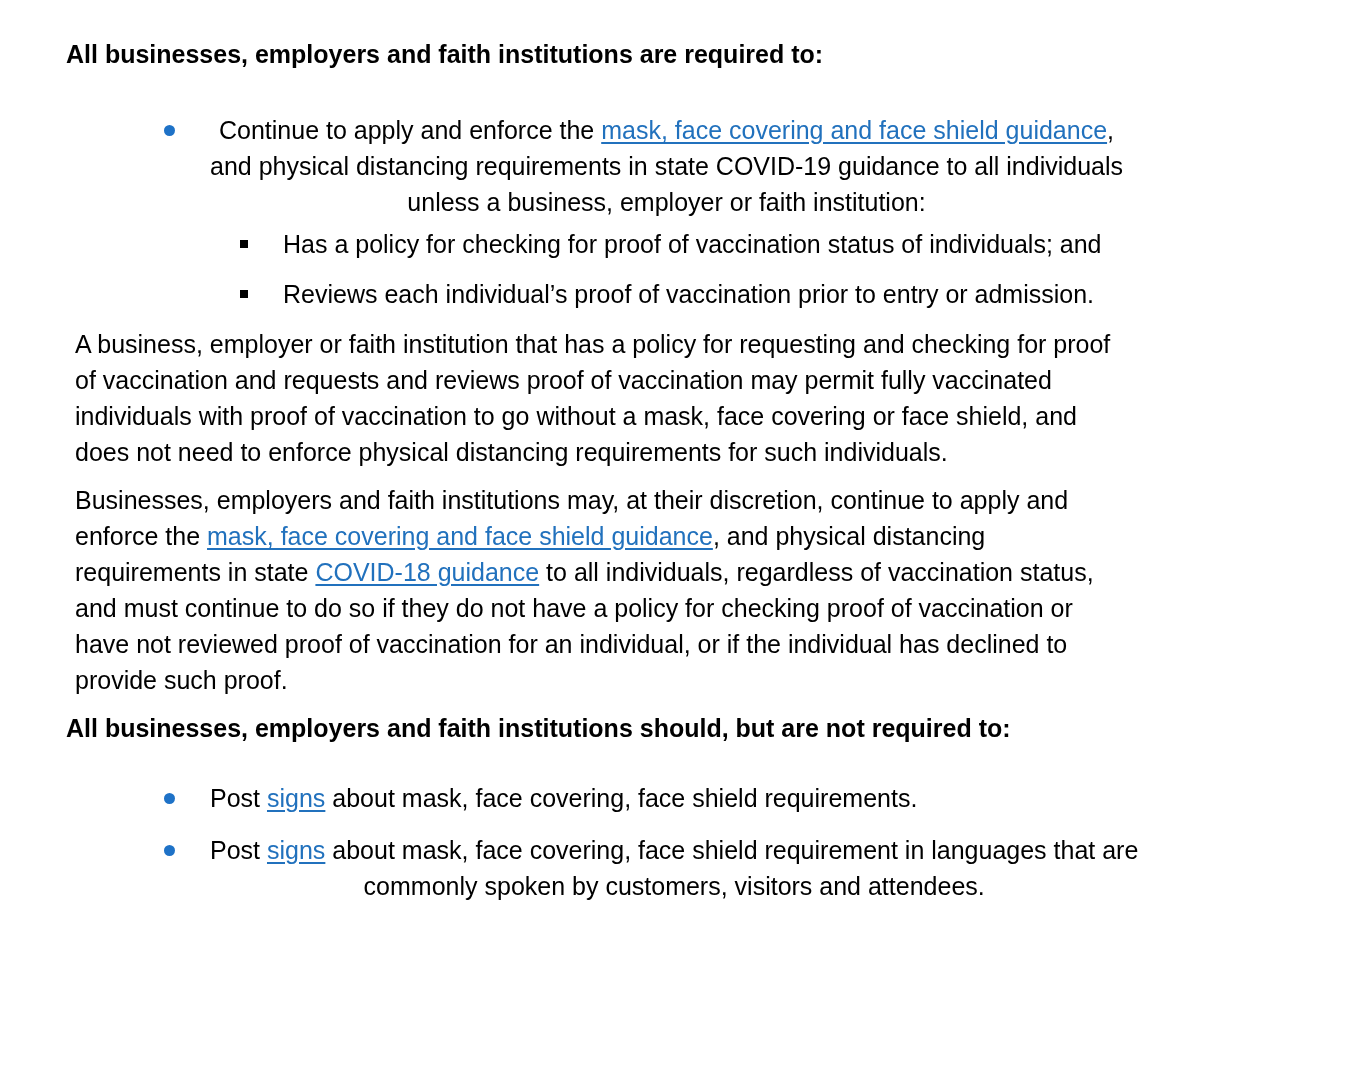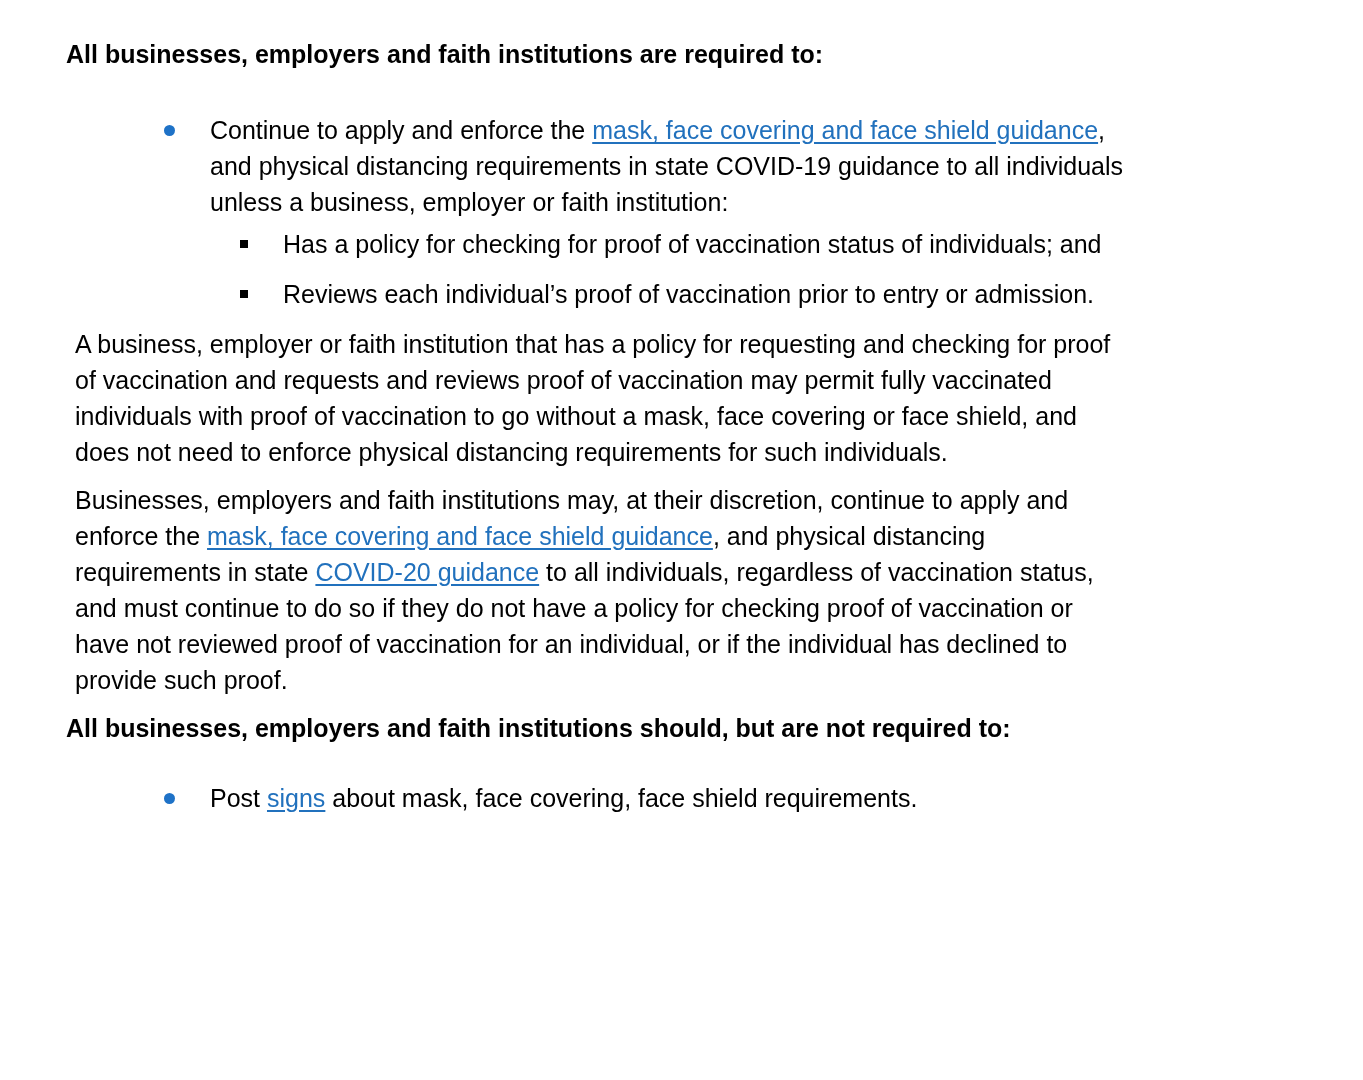--- a/index.html
+++ b/index.html
@@ -42,20 +42,21 @@
     list-style: none;
     margin: 0;
     padding: 0;
   }
   ul.l1 { margin-bottom: 6px; }
   ul.l1.should-list li { margin-bottom: 16px; }
   ul.l1 li, ul.l2 li {
     display: flex;
     align-items: flex-start;
     white-space: normal;
+    text-align: center;
   }
   ul.l2 { margin-bottom: 6px; }
   ul.l2 li { margin-bottom: 14px; }
   .dot {
     flex: none;
     width: 11px;
     height: 11px;
     border-radius: 50%;
     background: #1E72C7;
     margin: 13px 0 0 98px;
@@ -110,27 +111,32 @@
       </li>
   </ul>
 
   <p class="para">A business, employer or faith institution that has a policy for requesting and checking for proof
 of vaccination and requests and reviews proof of vaccination may permit fully vaccinated
 individuals with proof of vaccination to go without a mask, face covering or face shield, and
 does not need to enforce physical distancing requirements for such individuals.</p>
 
   <p class="para"><span>Businesses, employers and faith institutions may, at their discretion, continue to apply and
 enforce the </span><a class="link" href="#">mask, face covering and face shield guidance</a><span>, and physical distancing
-requirements in state </span><a class="link" href="#">COVID-20 guidance</a><span> to all individuals, regardless of vaccination status,
+requirements in state </span><a class="link" href="#">COVID-18 guidance</a><span> to all individuals, regardless of vaccination status,
 and must continue to do so if they do not have a policy for checking proof of vaccination or
 have not reviewed proof of vaccination for an individual, or if the individual has declined to
 provide such proof.</span></p>
 
   <p class="bold-intro second">All businesses, employers and faith institutions should, but are not required to:</p>
 
   <ul class="l1 should-list">
     <li>
         <span class="dot"></span>
         <span class="li-text"><span>Post </span><a class="link" href="#">signs</a><span> about mask, face covering, face shield requirements.</span></span>
       </li>
+    <li>
+        <span class="dot"></span>
+        <span class="li-text"><span>Post </span><a class="link" href="#">signs</a><span> about mask, face covering, face shield requirement in languages that are
+commonly spoken by customers, visitors and attendees.</span></span>
+      </li>
   </ul>
 
 </div>
 
 </body></html>

